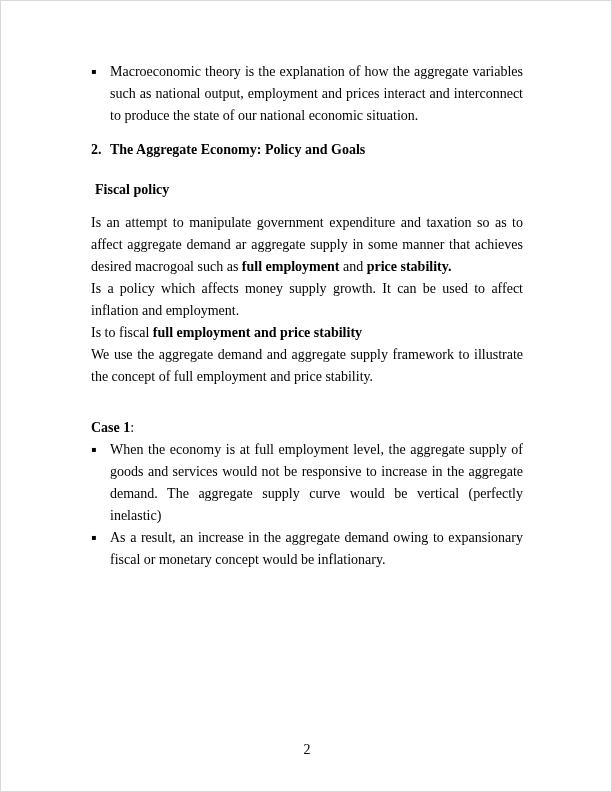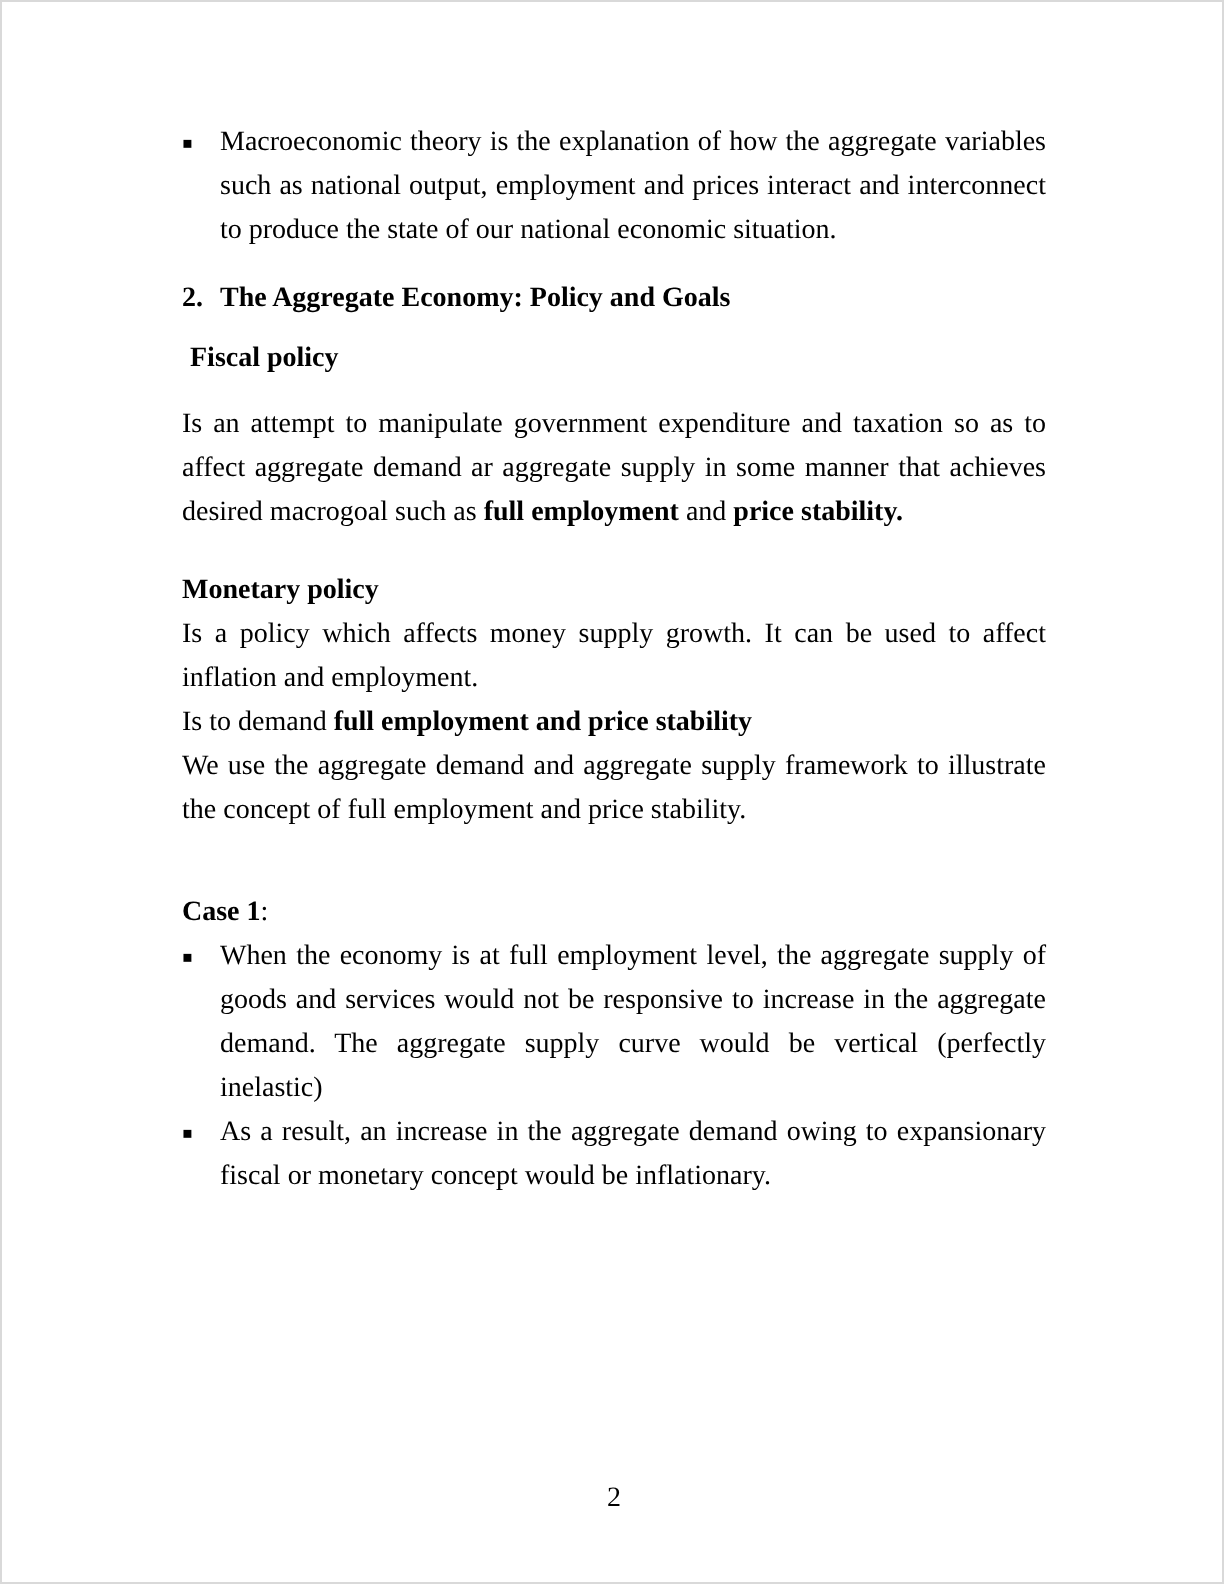--- a/index.html
+++ b/index.html
@@ -50,21 +50,21 @@
     font-family: "DejaVu Sans", sans-serif;
     font-size: 8px;
     line-height: 22px;
   }
   .bullet-text {
     flex: 1;
     line-height: 22px;
     text-align: justify;
   }
   .sec-heading      { margin-top: 12px; }
-  .fiscal-heading   { margin-top: 8px; padding-left: 4px; }
+  .fiscal-heading   { margin-top: 18px; padding-left: 4px; }
   .fiscal-body      { margin-top: 11px; }
   .monetary-heading { margin-top: 17px; }
   .objectives-heading { margin-top: 11px; }
   .case-heading     { margin-top: 29px; }
   .case-bullets     { margin-top: 0; }
   .page-number {
     position: absolute;
     left: 0;
     top: 738px;
     width: 612px;
@@ -82,26 +82,25 @@
       <span class="bullet-marker">▪</span>
       <span class="bullet-text">Macroeconomic theory is the explanation of how the aggregate variables such as national output, employment and prices interact and interconnect to produce the state of our national economic situation.</span>
     </div>
 
     <p class="heading sec-heading"><span class="heading-num">2.</span><span>The Aggregate Economy: Policy and Goals</span></p>
 
     <p class="heading fiscal-heading">Fiscal policy</p>
 
     <p class="para fiscal-body"><span>Is an attempt to manipulate government expenditure and taxation so as to affect aggregate demand ar aggregate supply in some manner that achieves desired macrogoal such as </span><span class="b">full employment</span><span> and </span><span class="b">price stability.</span></p>
 
-    <p class="heading monetary-heading">Monetary policy</p>
 
     <p class="para">Is a policy which affects money supply growth. It can be used to affect inflation and employment.</p>
 
 
-    <p class="para"><span>Is to demand </span><span class="b">full employment and price stability</span></p>
+    <p class="para"><span>Is to fiscal </span><span class="b">full employment and price stability</span></p>
 
     <p class="para">We use the aggregate demand and aggregate supply framework to illustrate the concept of full employment and price stability.</p>
 
     <p class="heading case-heading"><span>Case 1</span><span style="font-weight:normal">:</span></p>
 
     <div class="case-bullets">
       <div class="bullet-item">
         <span class="bullet-marker">▪</span>
         <span class="bullet-text">When the economy is at full employment level, the aggregate supply of goods and services would not be responsive to increase in the aggregate demand. The aggregate supply curve would be vertical (perfectly inelastic)</span>
       </div>

